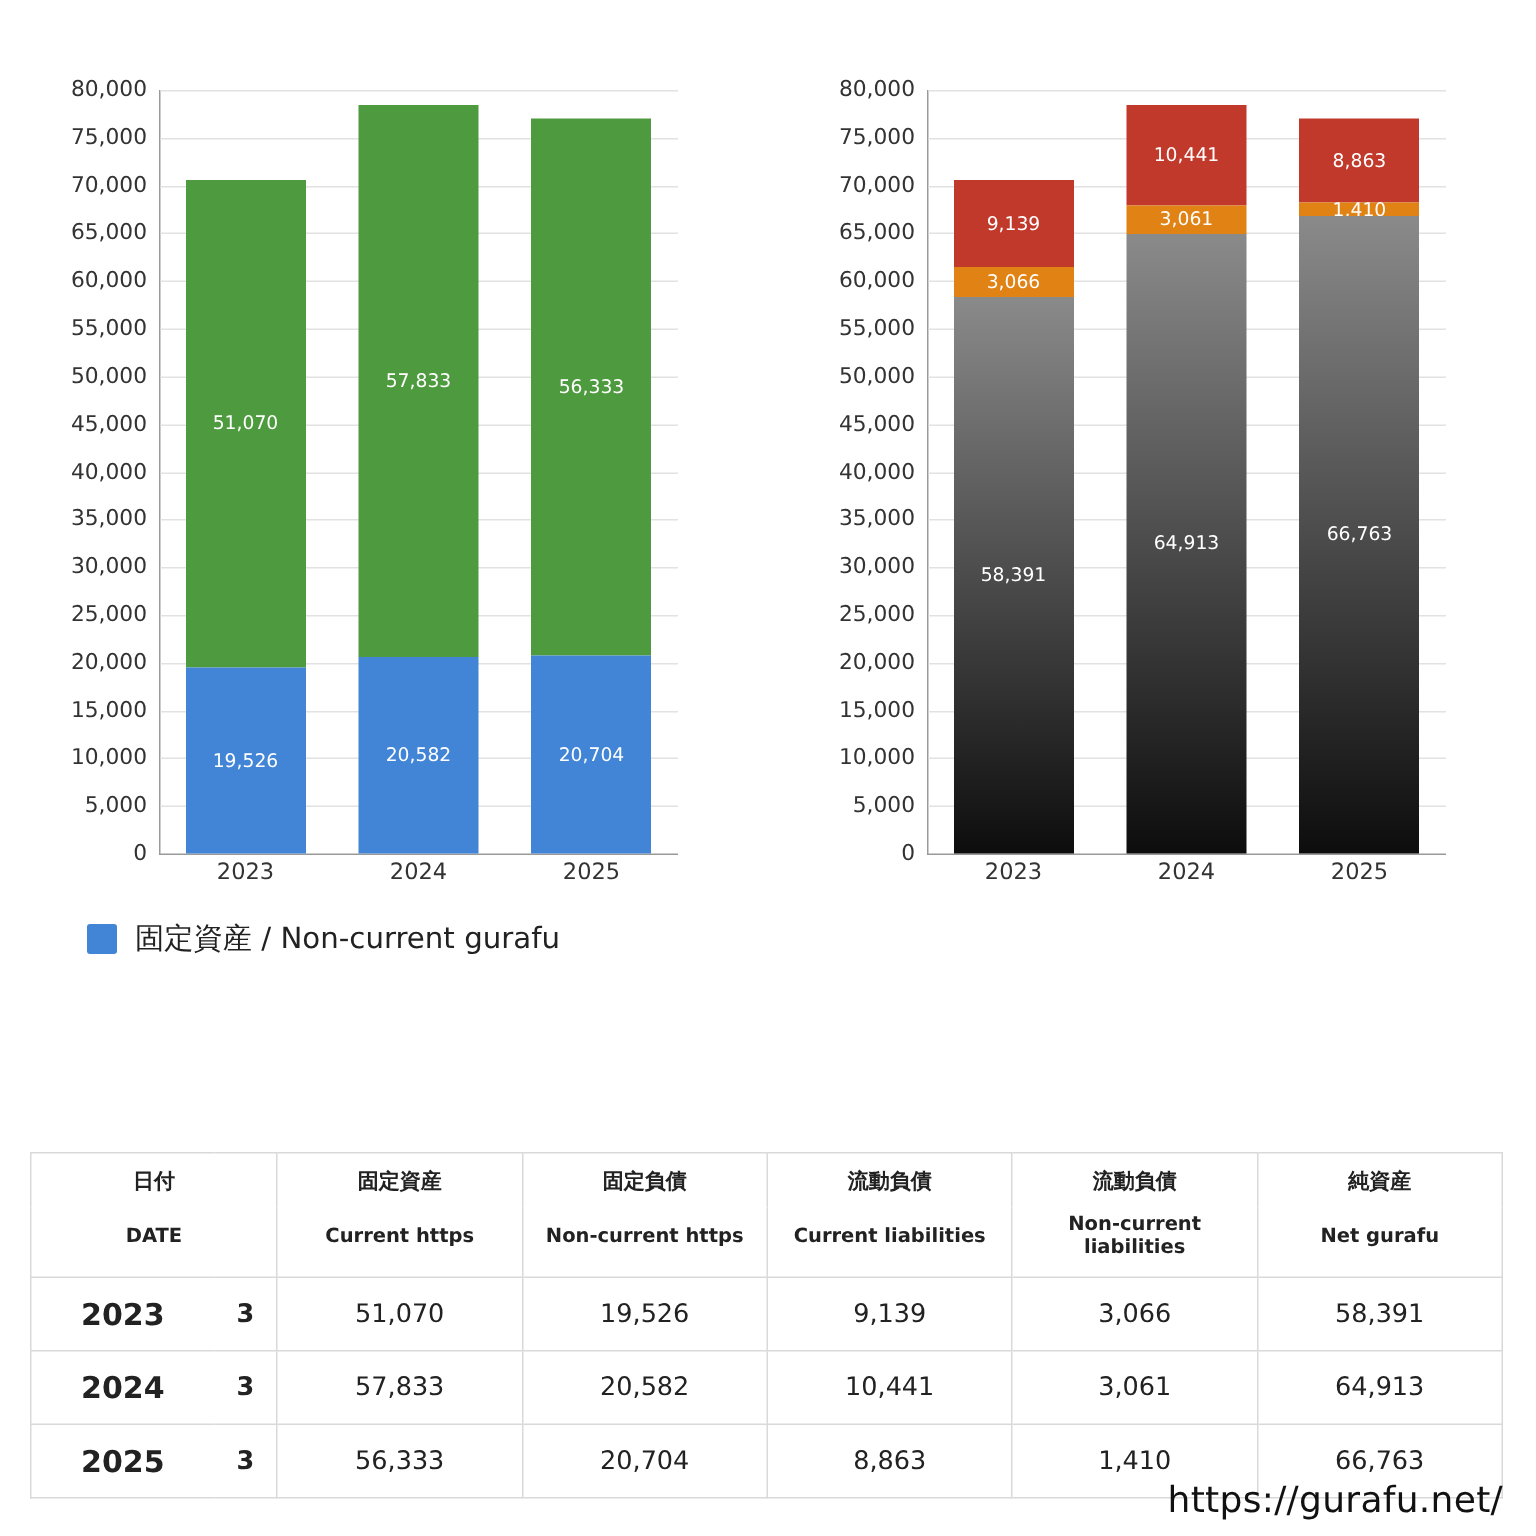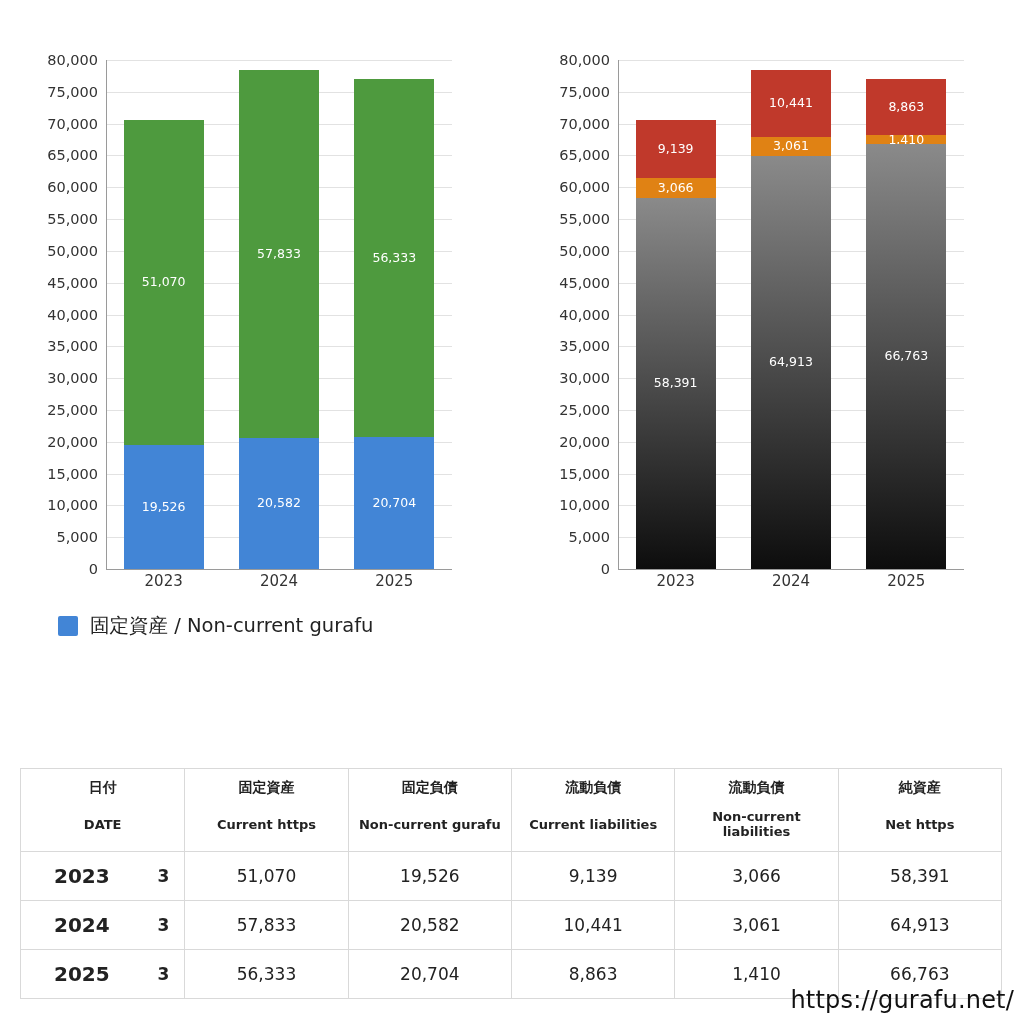--- a/index.html
+++ b/index.html
@@ -172,21 +172,21 @@
     font-size: 17px;
     font-weight: bold;
     border-left: none;
     width: 42px;
   }
   col.c-year { width: 122px; }
   col.c-month { width: 42px; }
   col.c-data { width: 163px; }
   .url {
     position: absolute;
-    right: 10px;
+    right: 22px;
     top: 986px;
     font-size: 24px;
     color: #111;
     letter-spacing: 0.2px;
   }
 </style>
 </head>
 <body>
 
 <div class="charts-row">
@@ -370,24 +370,24 @@
         <th colspan="2">日付</th>
         <th>固定資産</th>
         <th>固定負債</th>
         <th>流動負債</th>
         <th>流動負債</th>
         <th>純資産</th>
       </tr>
       <tr class="hdr-en">
         <th colspan="2">DATE</th>
         <th>Current https</th>
-        <th>Non-current gurafu</th>
+        <th>Non-current https</th>
         <th>Current liabilities</th>
         <th>Non-current liabilities</th>
-        <th>Net https</th>
+        <th>Net gurafu</th>
       </tr>
     </thead>
     <tbody id="table-body">
         <tr>
           <td class="year">2023</td>
           <td class="month">3</td>
           <td>51,070</td>
           <td>19,526</td>
           <td>9,139</td>
           <td>3,066</td>

